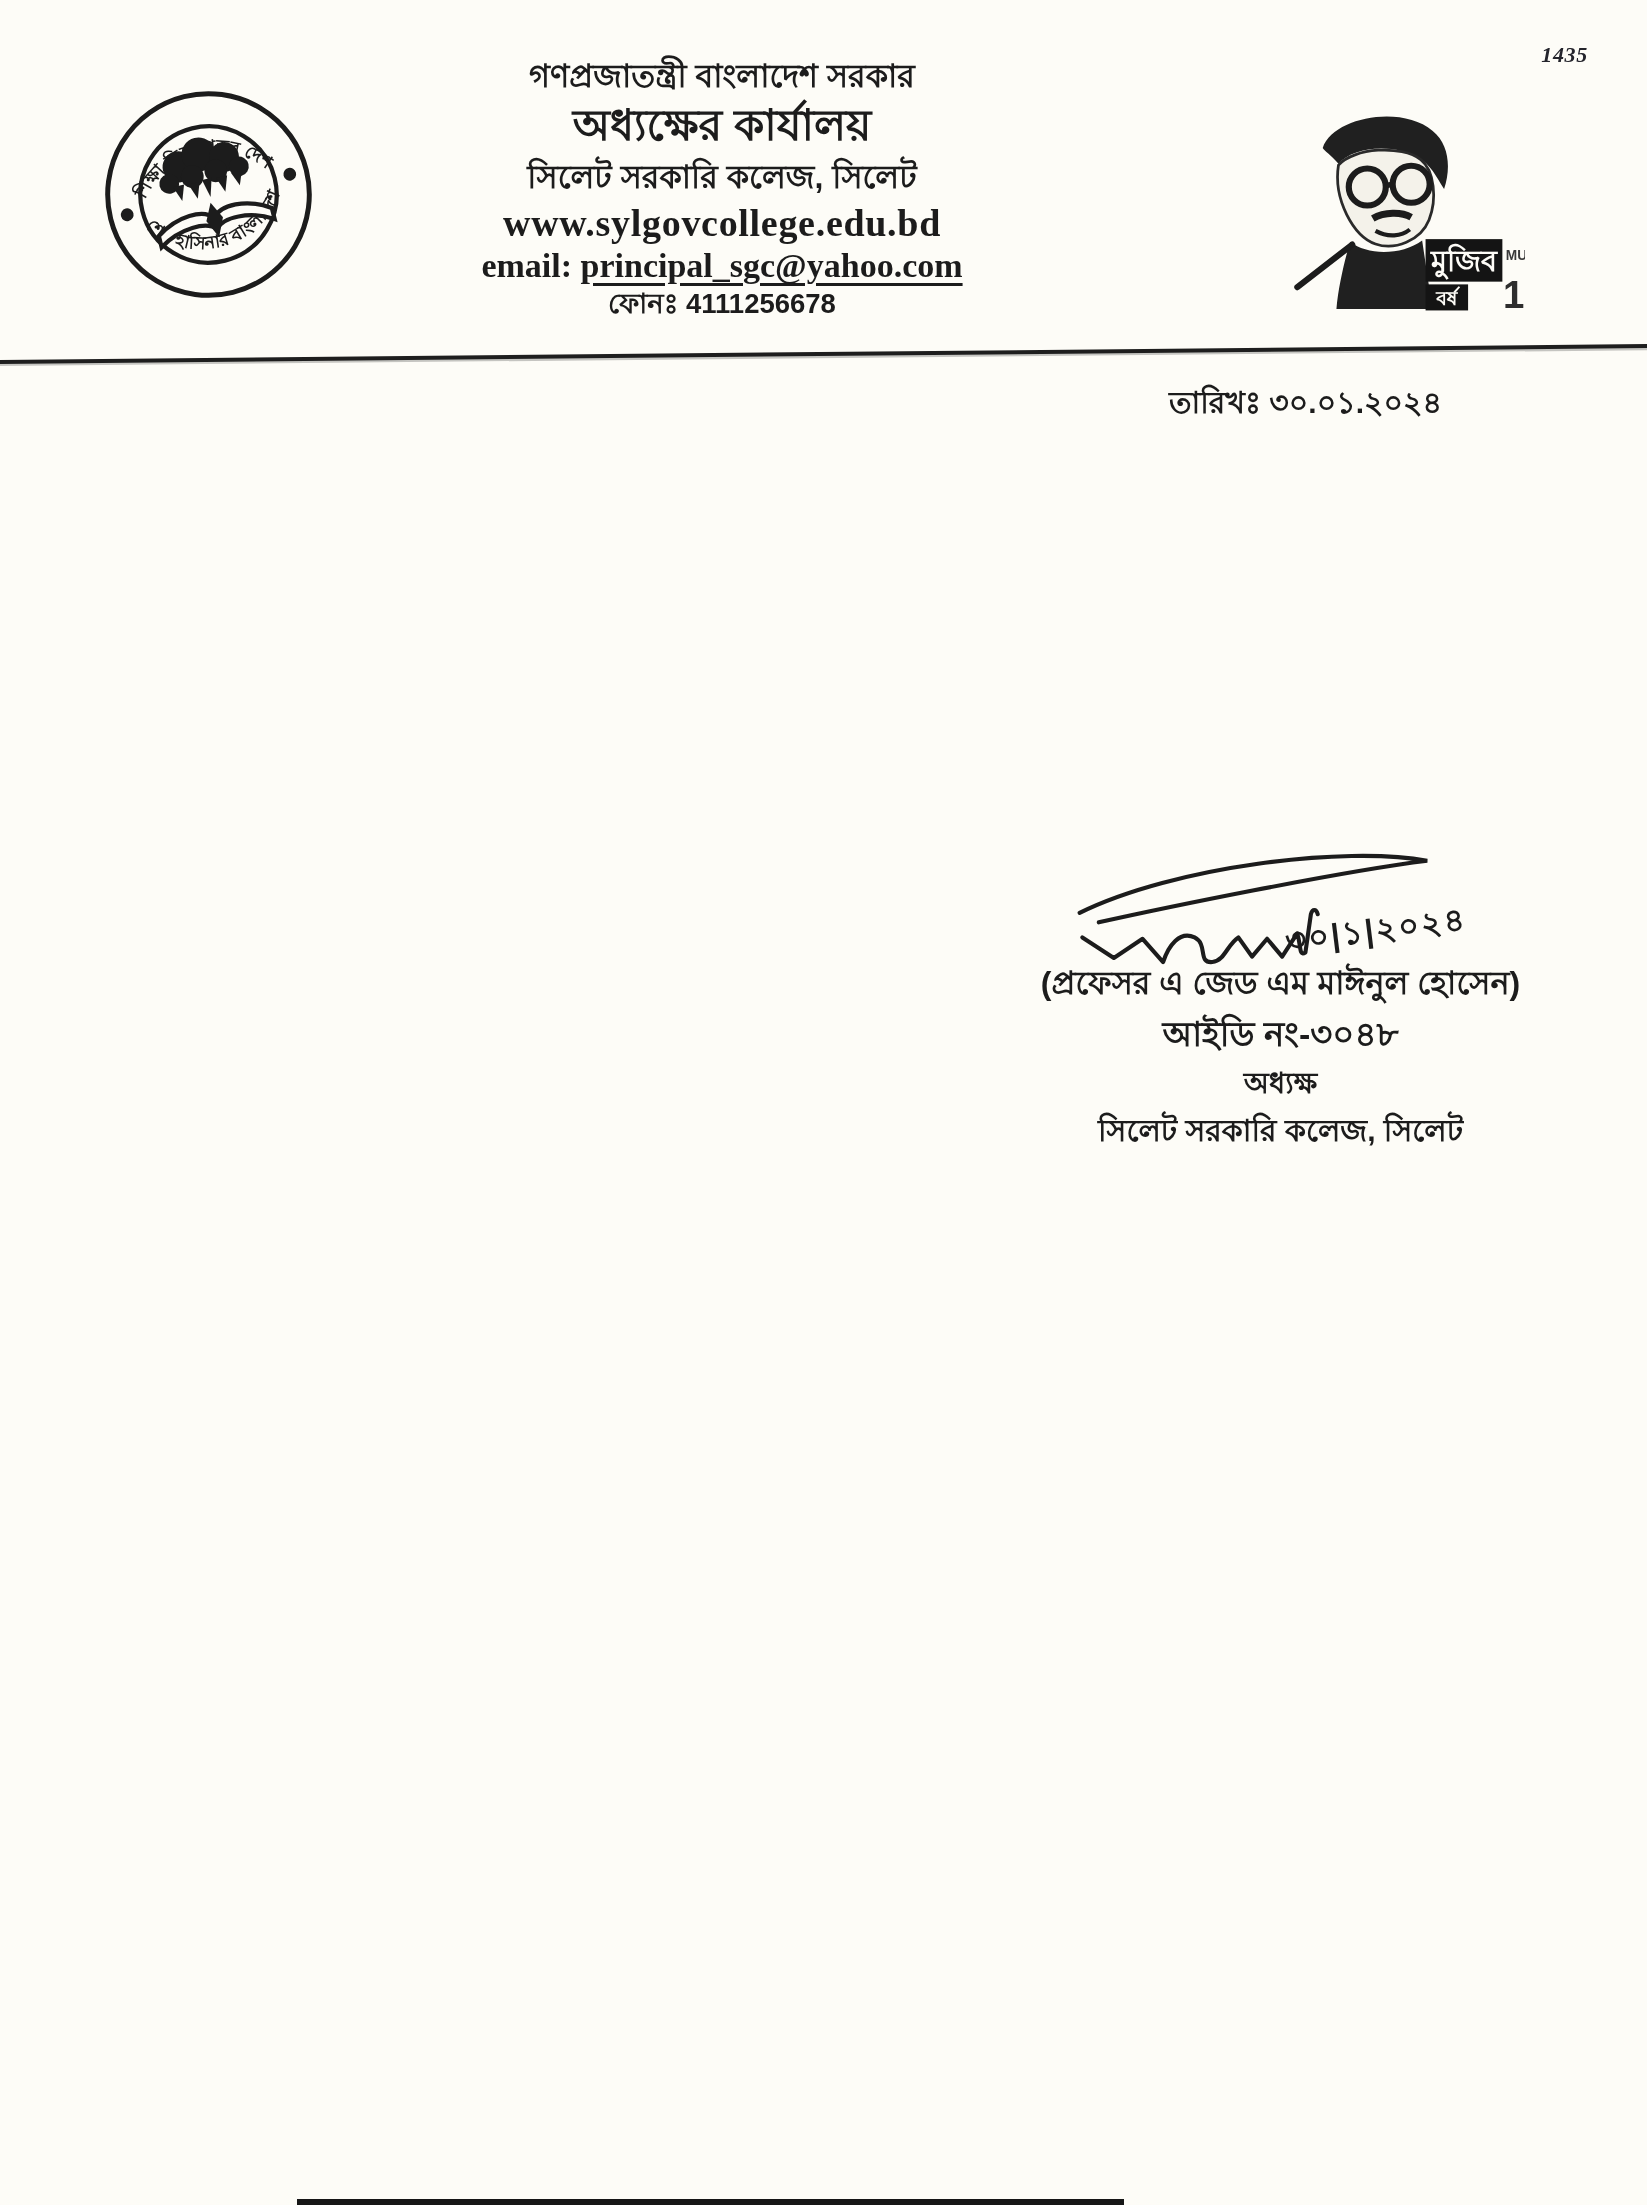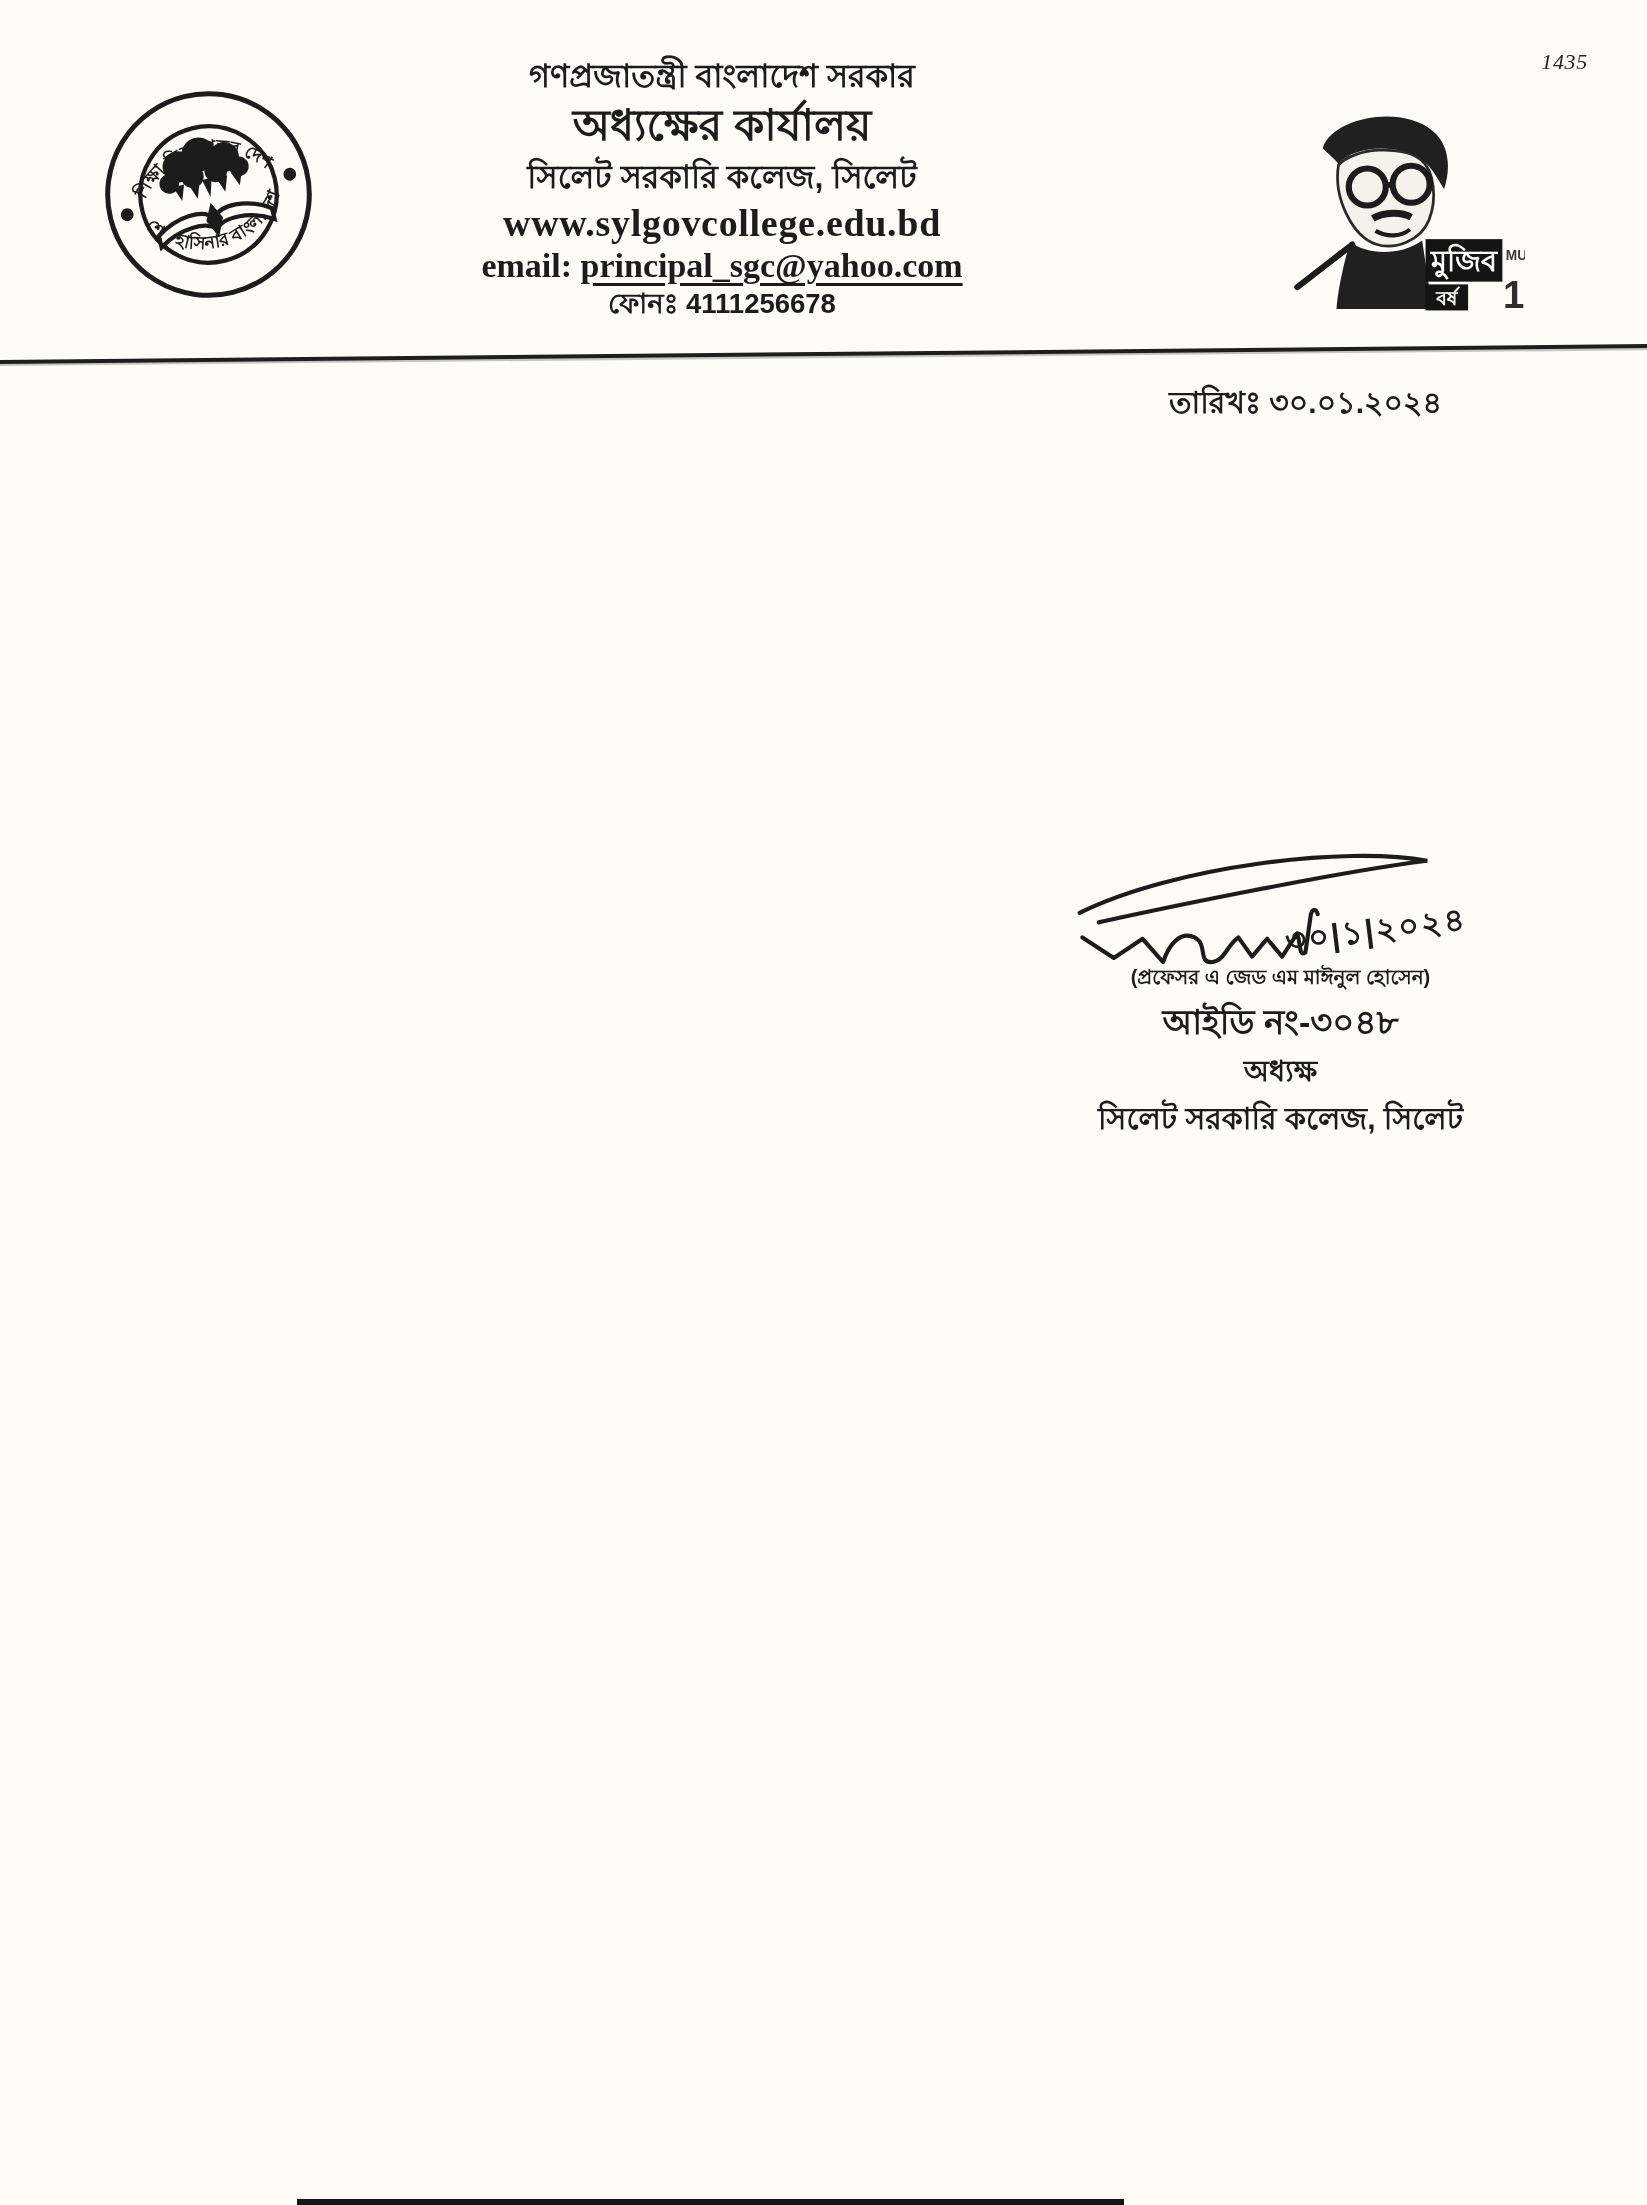--- a/index.html
+++ b/index.html
@@ -12,25 +12,25 @@
     width: 1648px;
     height: 2205px;
     margin: 0 auto;
     background: #fdfcf7;
     color: #1c1c1c;
     font-family: "Liberation Sans", sans-serif;
     overflow: hidden;
   }
   .page-number {
     position: absolute;
-    top: 49px;
+    top: 42px;
     right: 60px;
     font-family: "Liberation Serif", serif;
     font-style: italic;
-    font-weight: 400;
+    font-weight: 700;
     font-size: 22px;
     letter-spacing: 0.7px;
     color: #24242c;
   }
   .header-block {
     position: absolute;
     top: 60px;
     left: 0;
     width: 1444px;
     text-align: center;
@@ -151,21 +151,21 @@
   }
   .signatory-block {
     position: absolute;
     top: 967px;
     left: 1016px;
     width: 529px;
     text-align: center;
     font-weight: 700;
     line-height: 1.0;
   }
-  .sig-name { font-size: 20px; margin: 0 0 18px 0; white-space: nowrap; }
+  .sig-name { font-size: 32px; margin: 0 0 18px 0; white-space: nowrap; }
   .sig-id { font-size: 34px; margin: 4px 0 18px 0; }
   .sig-desig { font-size: 29px; margin: 0 0 18px 0; }
   .sig-inst { font-size: 30px; margin: 0; white-space: nowrap; }
   .scan-strip {
     position: absolute;
     bottom: 0;
     left: 297px;
     width: 827px;
     height: 6.2px;
     background: #161616;

